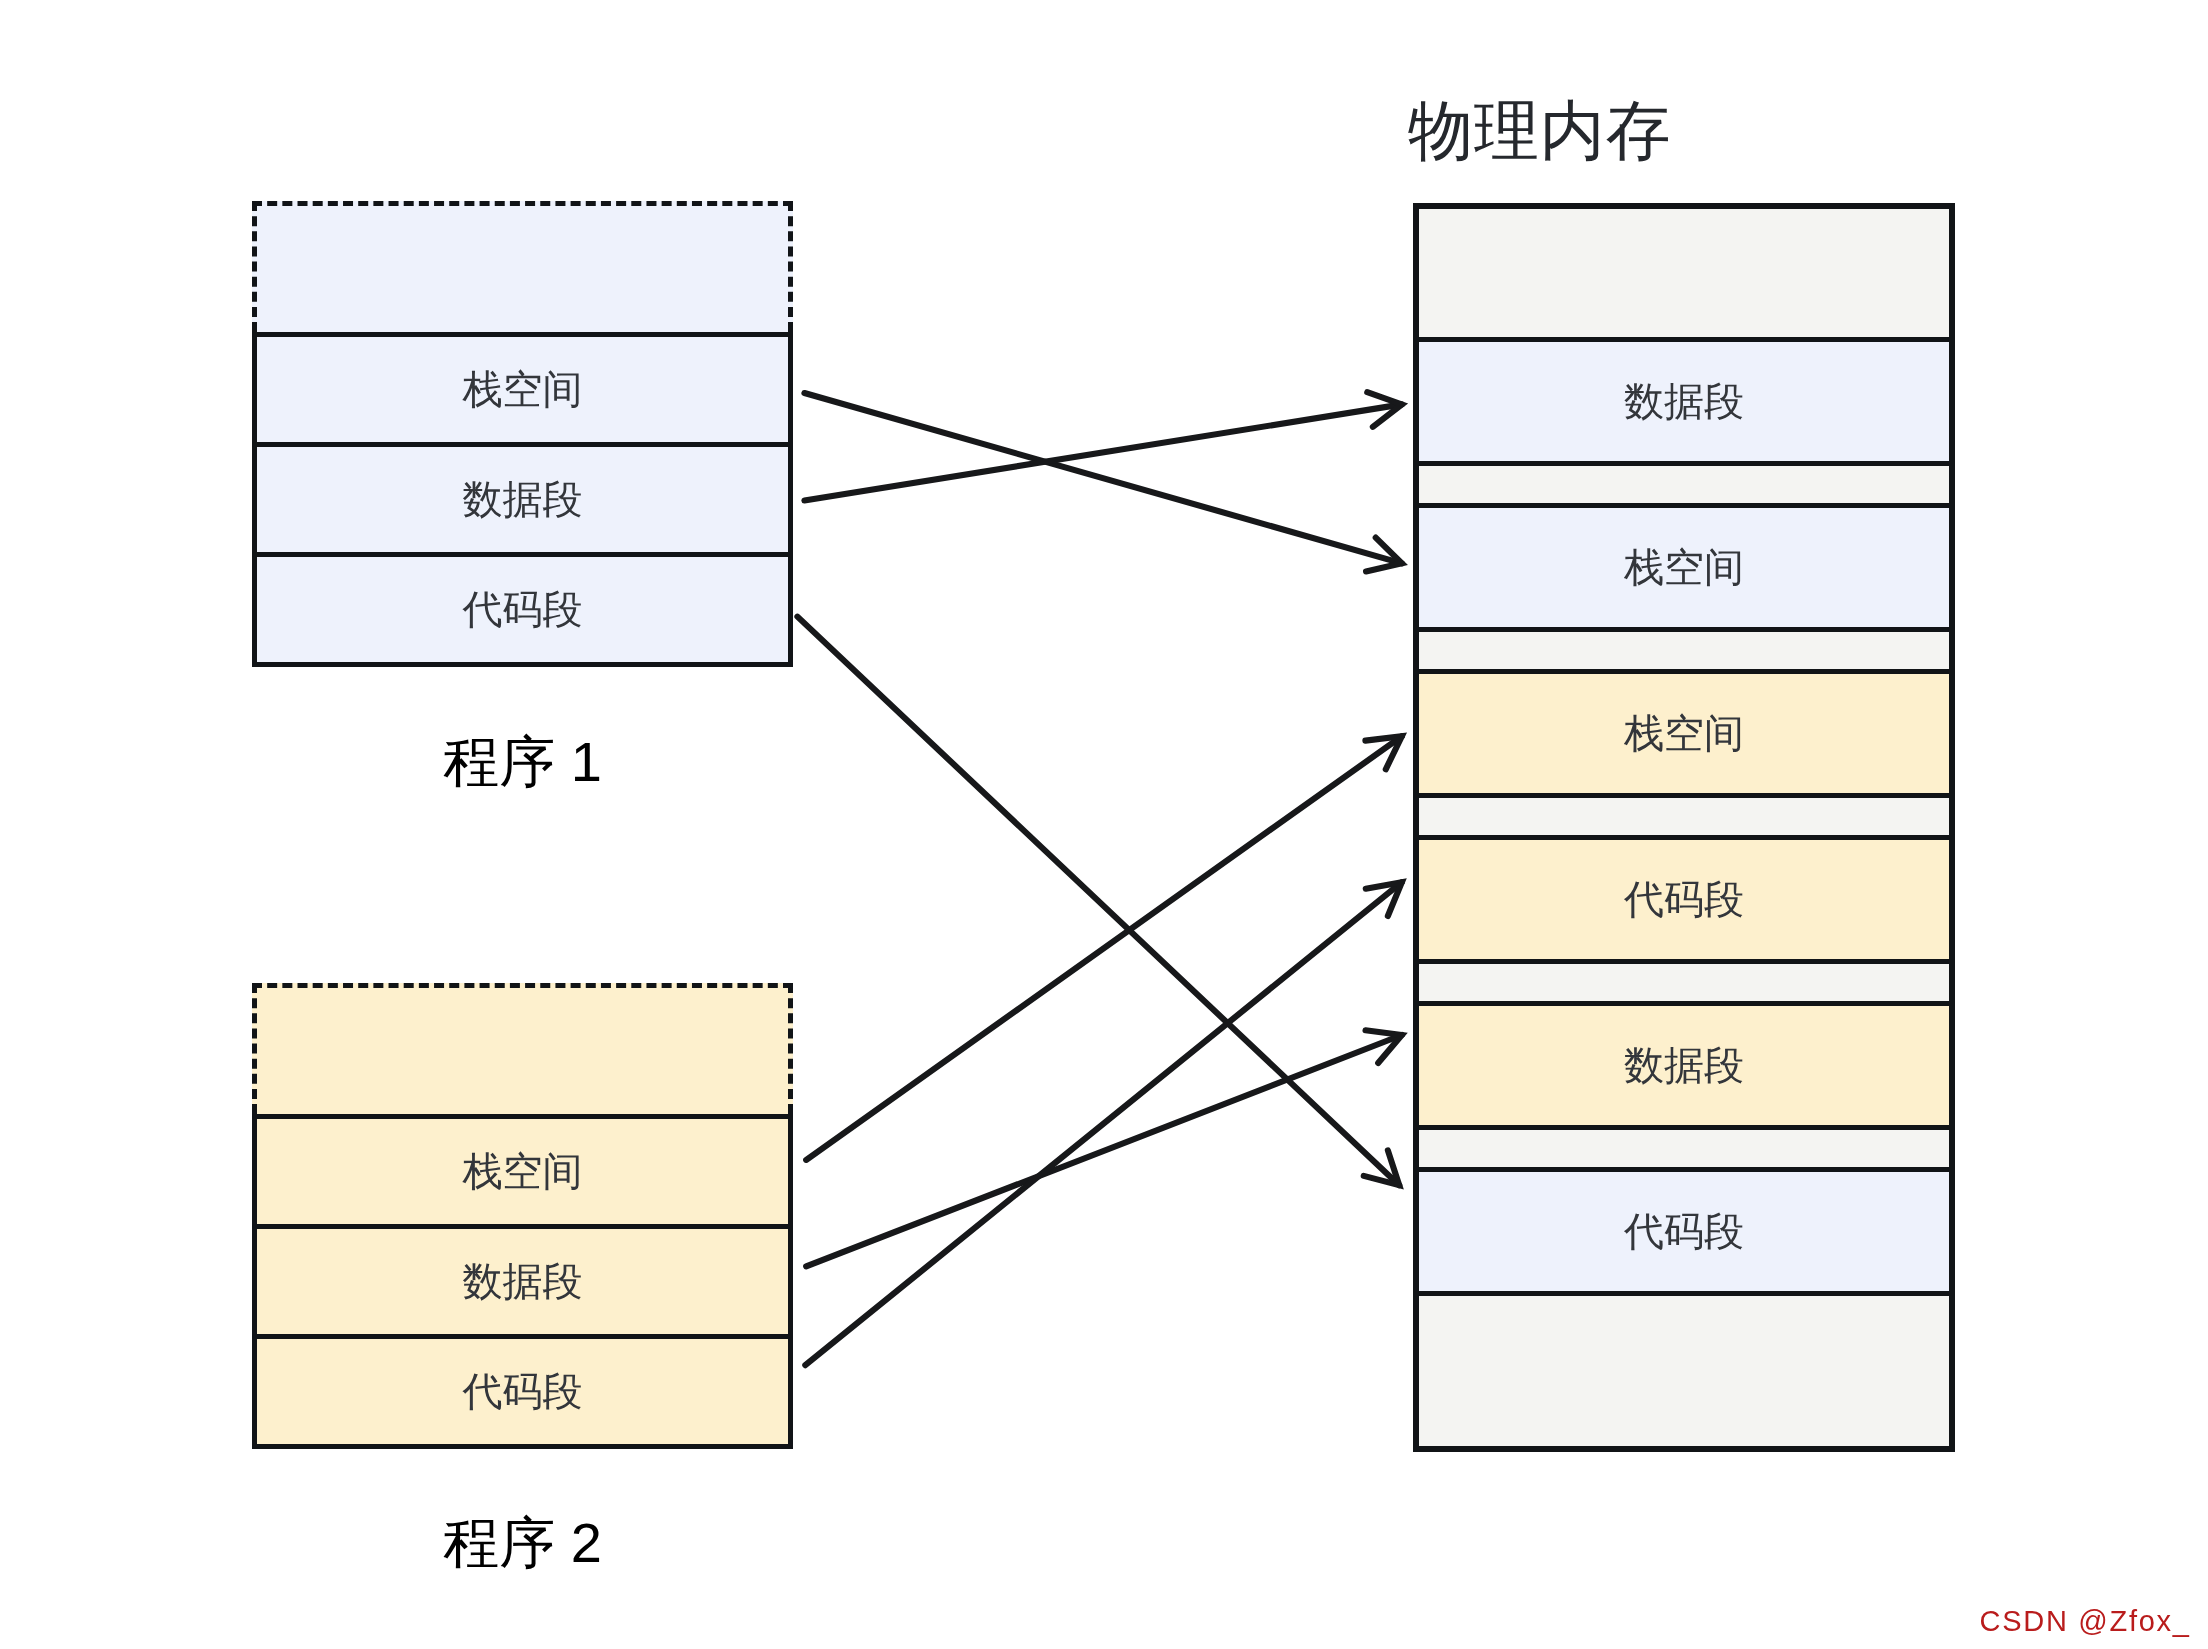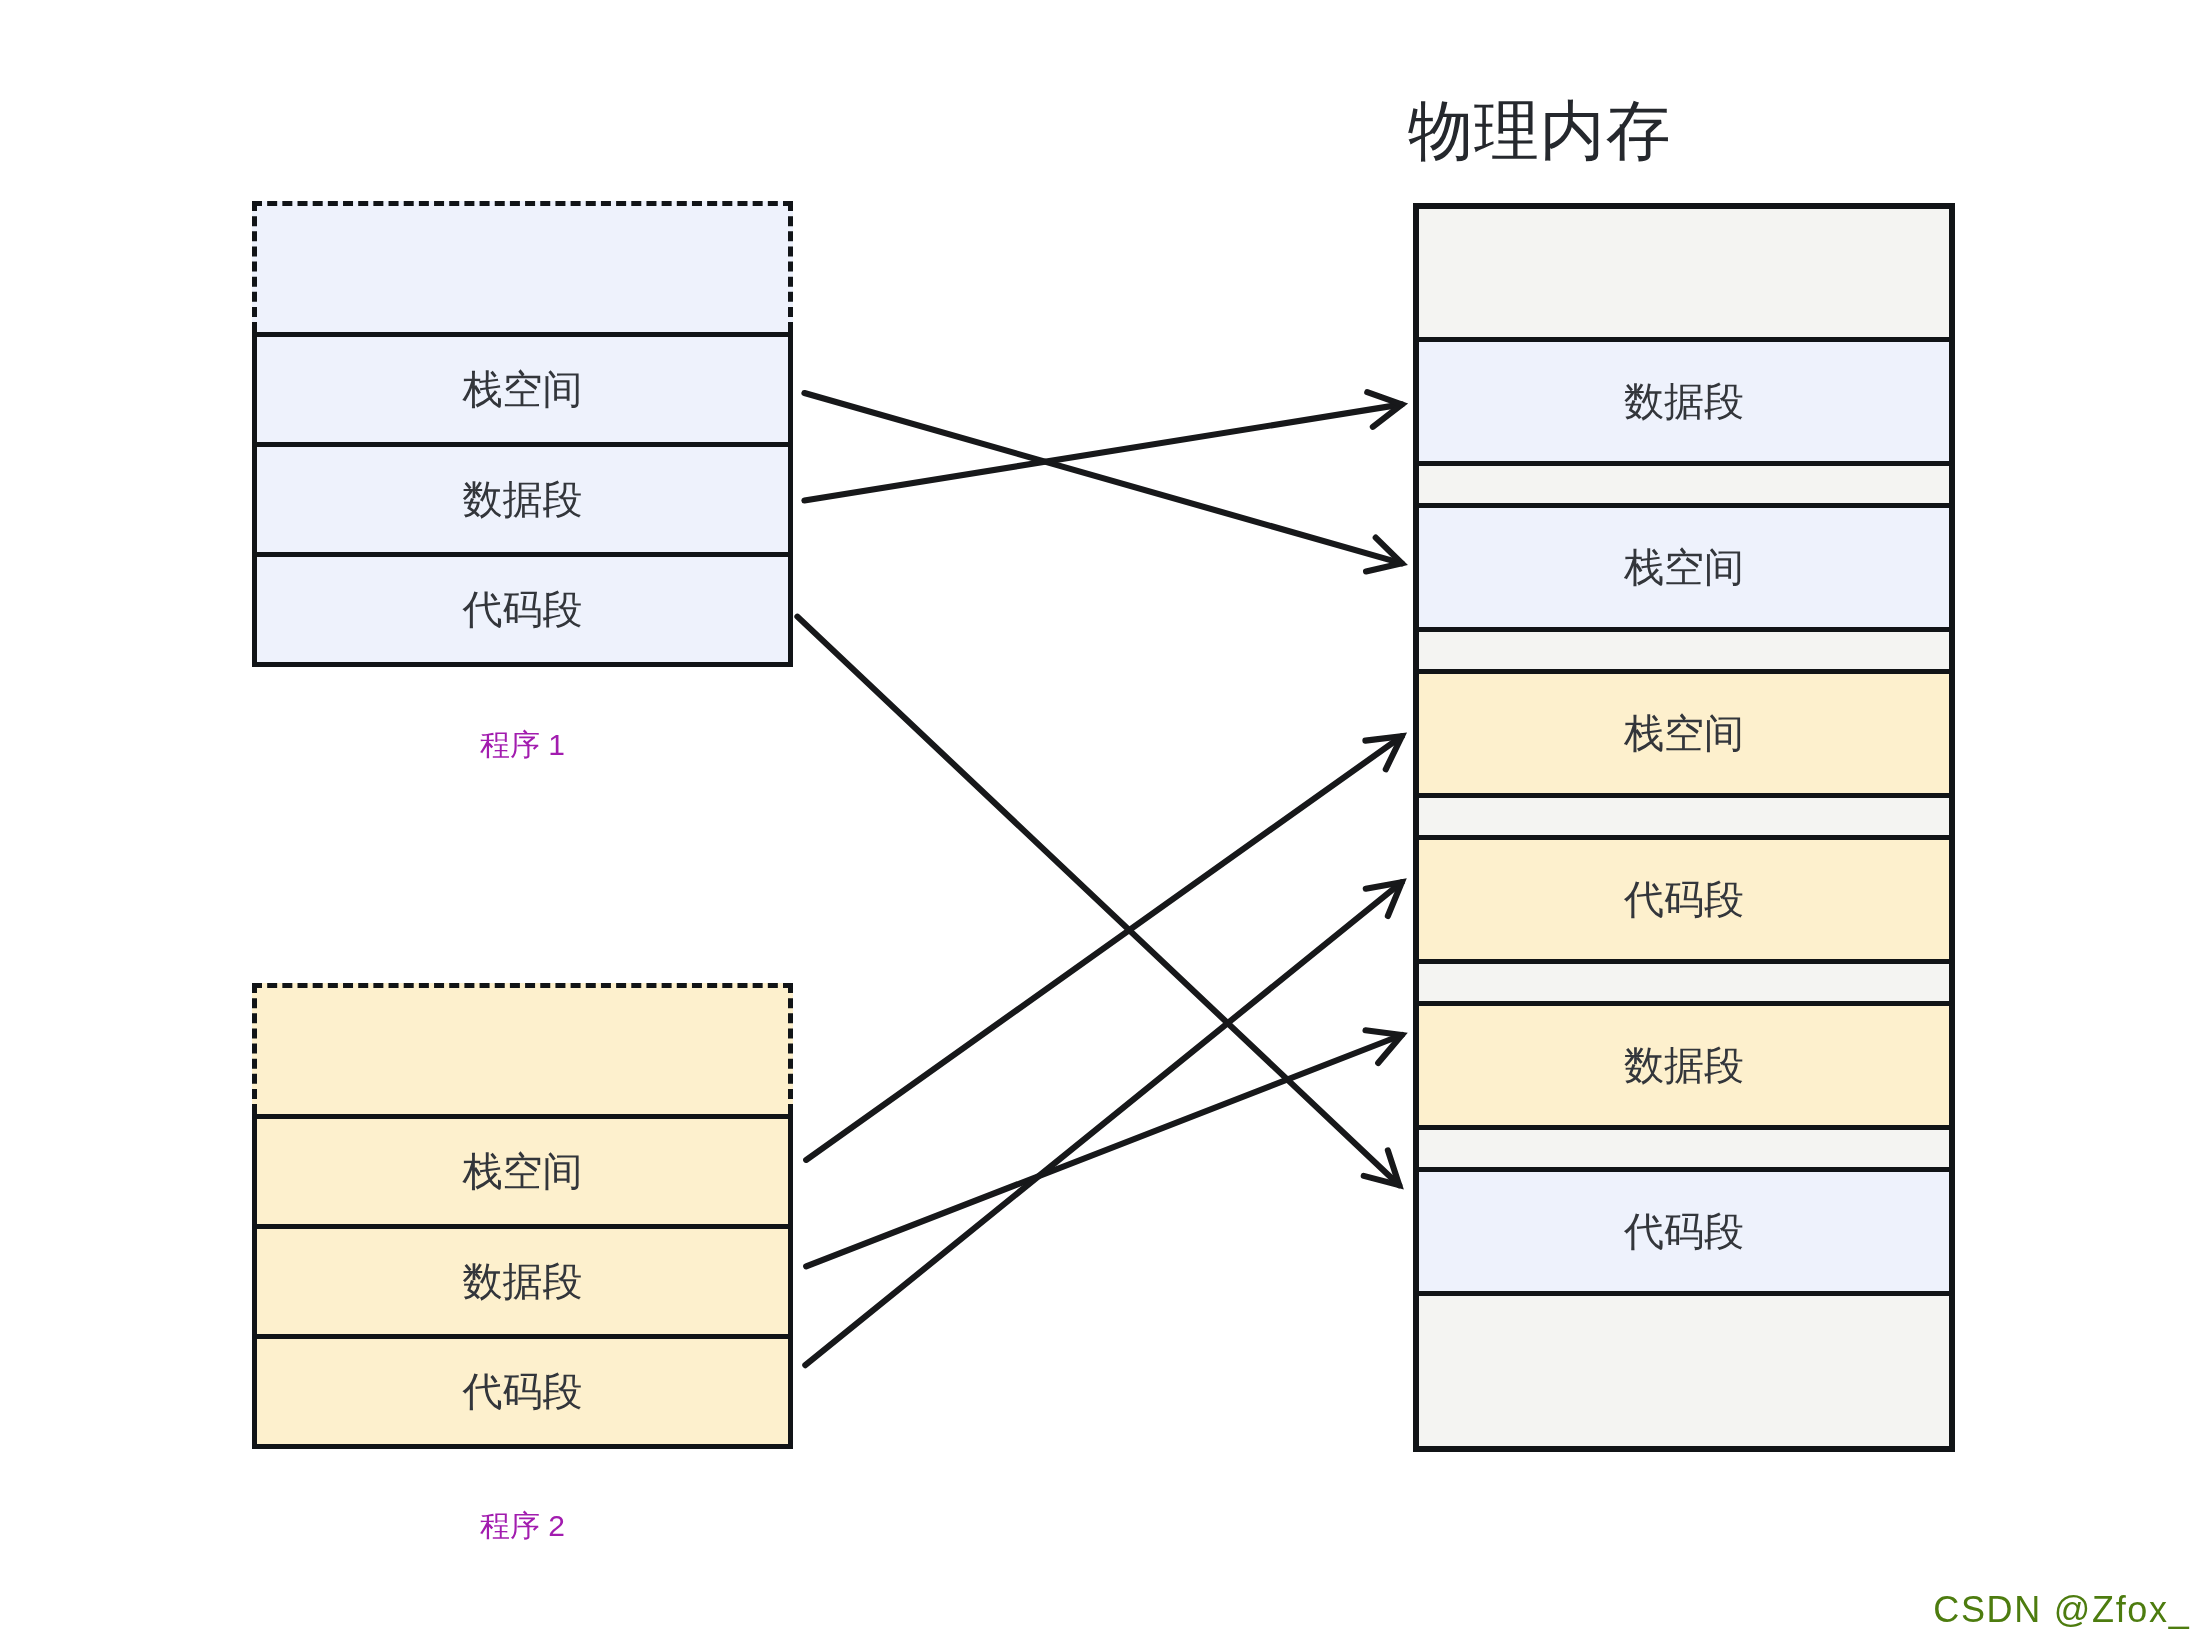--- a/index.html
+++ b/index.html
@@ -9,21 +9,21 @@
   }
   .canvas{position:absolute;inset:0;}
 
   
   .pm-title{
     position:absolute;left:1408px;top:87px;width:611px;
     font-size:65px;font-weight:400;color:#25282d;letter-spacing:0.9px;
   }
   .prog-label{
     position:absolute;left:252px;width:541px;text-align:center;
-    font-size:30px;font-weight:500;color:#a21caf;
+    font-size:56px;font-weight:500;color:#000000;
   }
   .prog-label.p1{top:725px;}
   .prog-label.p2{top:1506px;}
 
   
   .pbox{position:absolute;left:252px;width:541px;box-sizing:border-box;}
   .pbox.p1{top:201px;}
   .pbox.p2{top:983px;}
   .dashed-sec{
     box-sizing:border-box;height:131px;
@@ -54,22 +54,22 @@
   .pm .gap{height:42px;flex:none;}
   .pm .gap.first{height:133px;}
   .pm .gap.last{height:150px;}
 
   
   svg.arrows{position:absolute;left:0;top:0;pointer-events:none;}
   .arrow-stroke{stroke:#17181a;stroke-width:7;stroke-linecap:round;fill:none;}
 
   
   .watermark{
-    position:absolute;right:17.5px;bottom:18px;
-    font-size:36px;color:#4d7c0f;letter-spacing:1.7px;
+    position:absolute;right:17.5px;bottom:11px;
+    font-size:29px;color:#b91c1c;letter-spacing:1.7px;
     text-shadow:1.7px 1.7px 0 #ffffff;
   }
 </style>
 </head>
 <body>
 
 <div class="canvas">
 
   <div class="pm-title">物理内存</div>
 

